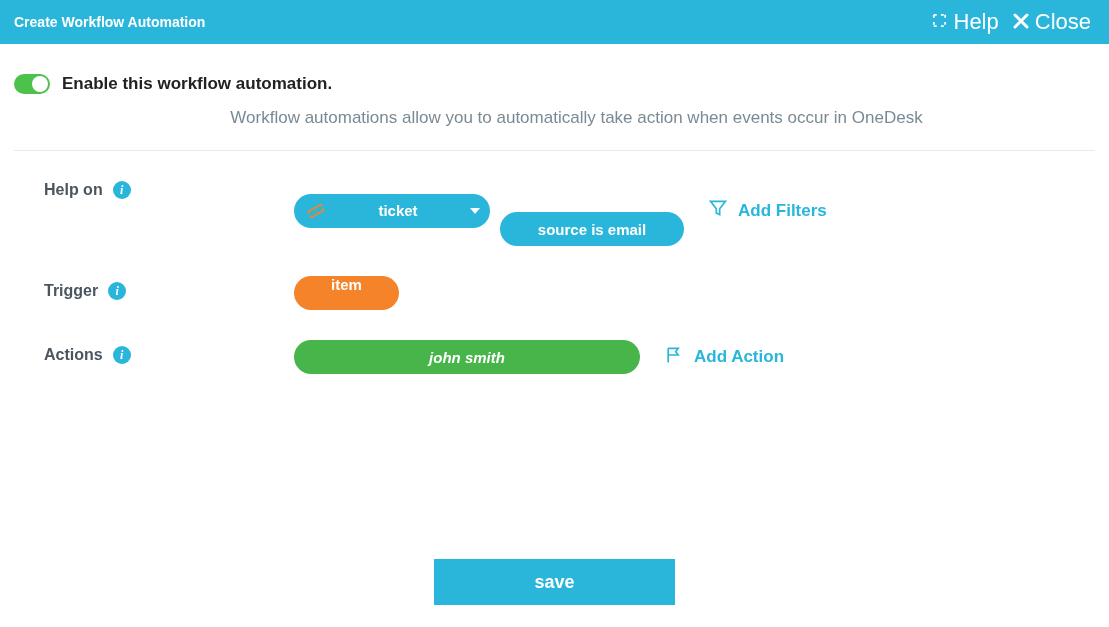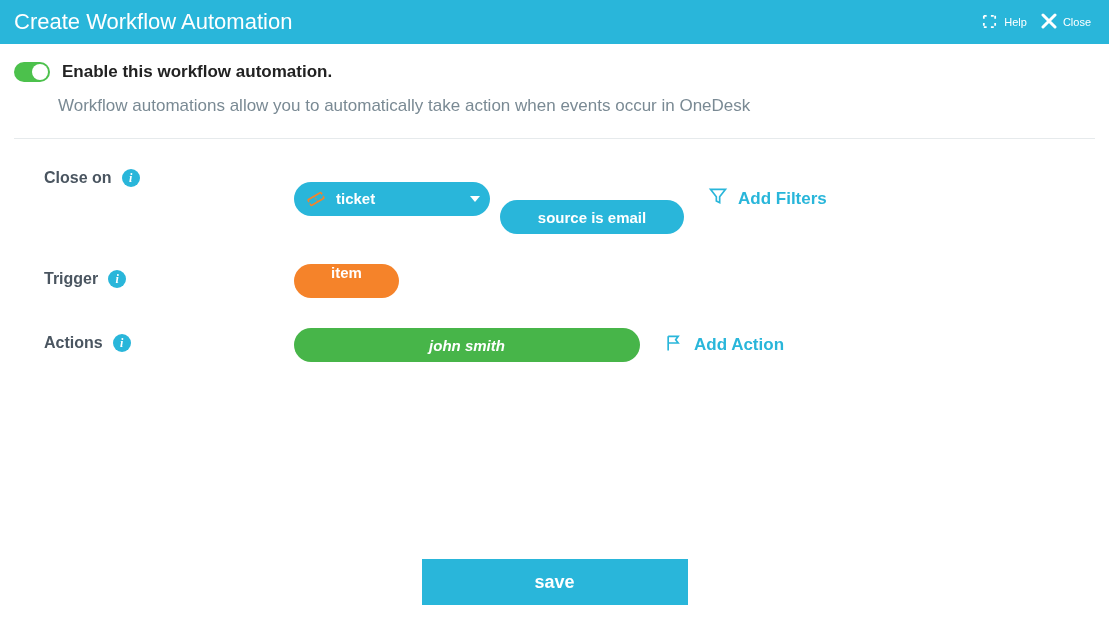--- a/index.html
+++ b/index.html
@@ -13,39 +13,40 @@
   }
   .header {
     background: #29b6da;
     height: 44px;
     display: flex;
     align-items: center;
     padding: 0 14px;
     color: #fff;
   }
   .header-title {
+    font-size: 14px;
+    font-weight: 700;
+    flex: 1;
+  }
+  .header-actions {
+    display: flex;
+    align-items: center;
+    gap: 6px;
+  }
+  .header-btn {
+    display: flex;
+    align-items: center;
+    gap: 6px;
     font-size: 22px;
-    font-weight: 400;
-    flex: 1;
-  }
-  .header-actions {
-    display: flex;
-    align-items: center;
-    gap: 6px;
-  }
-  .header-btn {
-    display: flex;
-    align-items: center;
-    gap: 6px;
-    font-size: 11px;
     cursor: pointer;
     padding: 2px 4px;
   }
   .content {
-    padding: 18px 14px 0 14px;
+    padding: 30px 14px 0 14px;
+    text-align: center;
   }
   .enable-row {
     display: flex;
     align-items: center;
     gap: 12px;
     margin-bottom: 14px;
   }
   .toggle {
     width: 36px;
     height: 20px;
@@ -183,21 +184,21 @@
     bottom: 22px;
     left: 0;
     width: 100%;
     display: flex;
     justify-content: center;
   }
   .save-btn {
     background: #29b6da;
     color: #fff;
     border: none;
-    width: 266px;
+    width: 241px;
     height: 46px;
     font-size: 18px;
     font-weight: 600;
     cursor: pointer;
   }
 </style>
 </head>
 <body>
 
 <div class="header">
@@ -230,21 +231,21 @@
     </div>
     <div class="enable-label">Enable this workflow automation.</div>
   </div>
 
   <div class="description">Workflow automations allow you to automatically take action when events occur in OneDesk</div>
 
   <hr class="divider">
 
   <div class="section-row">
     <div class="section-label">
-      <span>Close on</span>
+      <span>Help on</span>
       <span class="info-icon">i</span>
     </div>
     <div class="section-body">
       <div class="pill pill-blue pill-ticket">
         <span class="ticket-icon">
           <svg width="20" height="20" viewBox="0 0 24 24">
             <g transform="rotate(-30 12 12)">
               <rect x="3" y="8" width="18" height="8" rx="1" fill="none" stroke="#f5832a" stroke-width="2"></rect>
               <circle cx="3" cy="12" r="1.5" fill="#29b6da"></circle>
               <circle cx="21" cy="12" r="1.5" fill="#29b6da"></circle>

